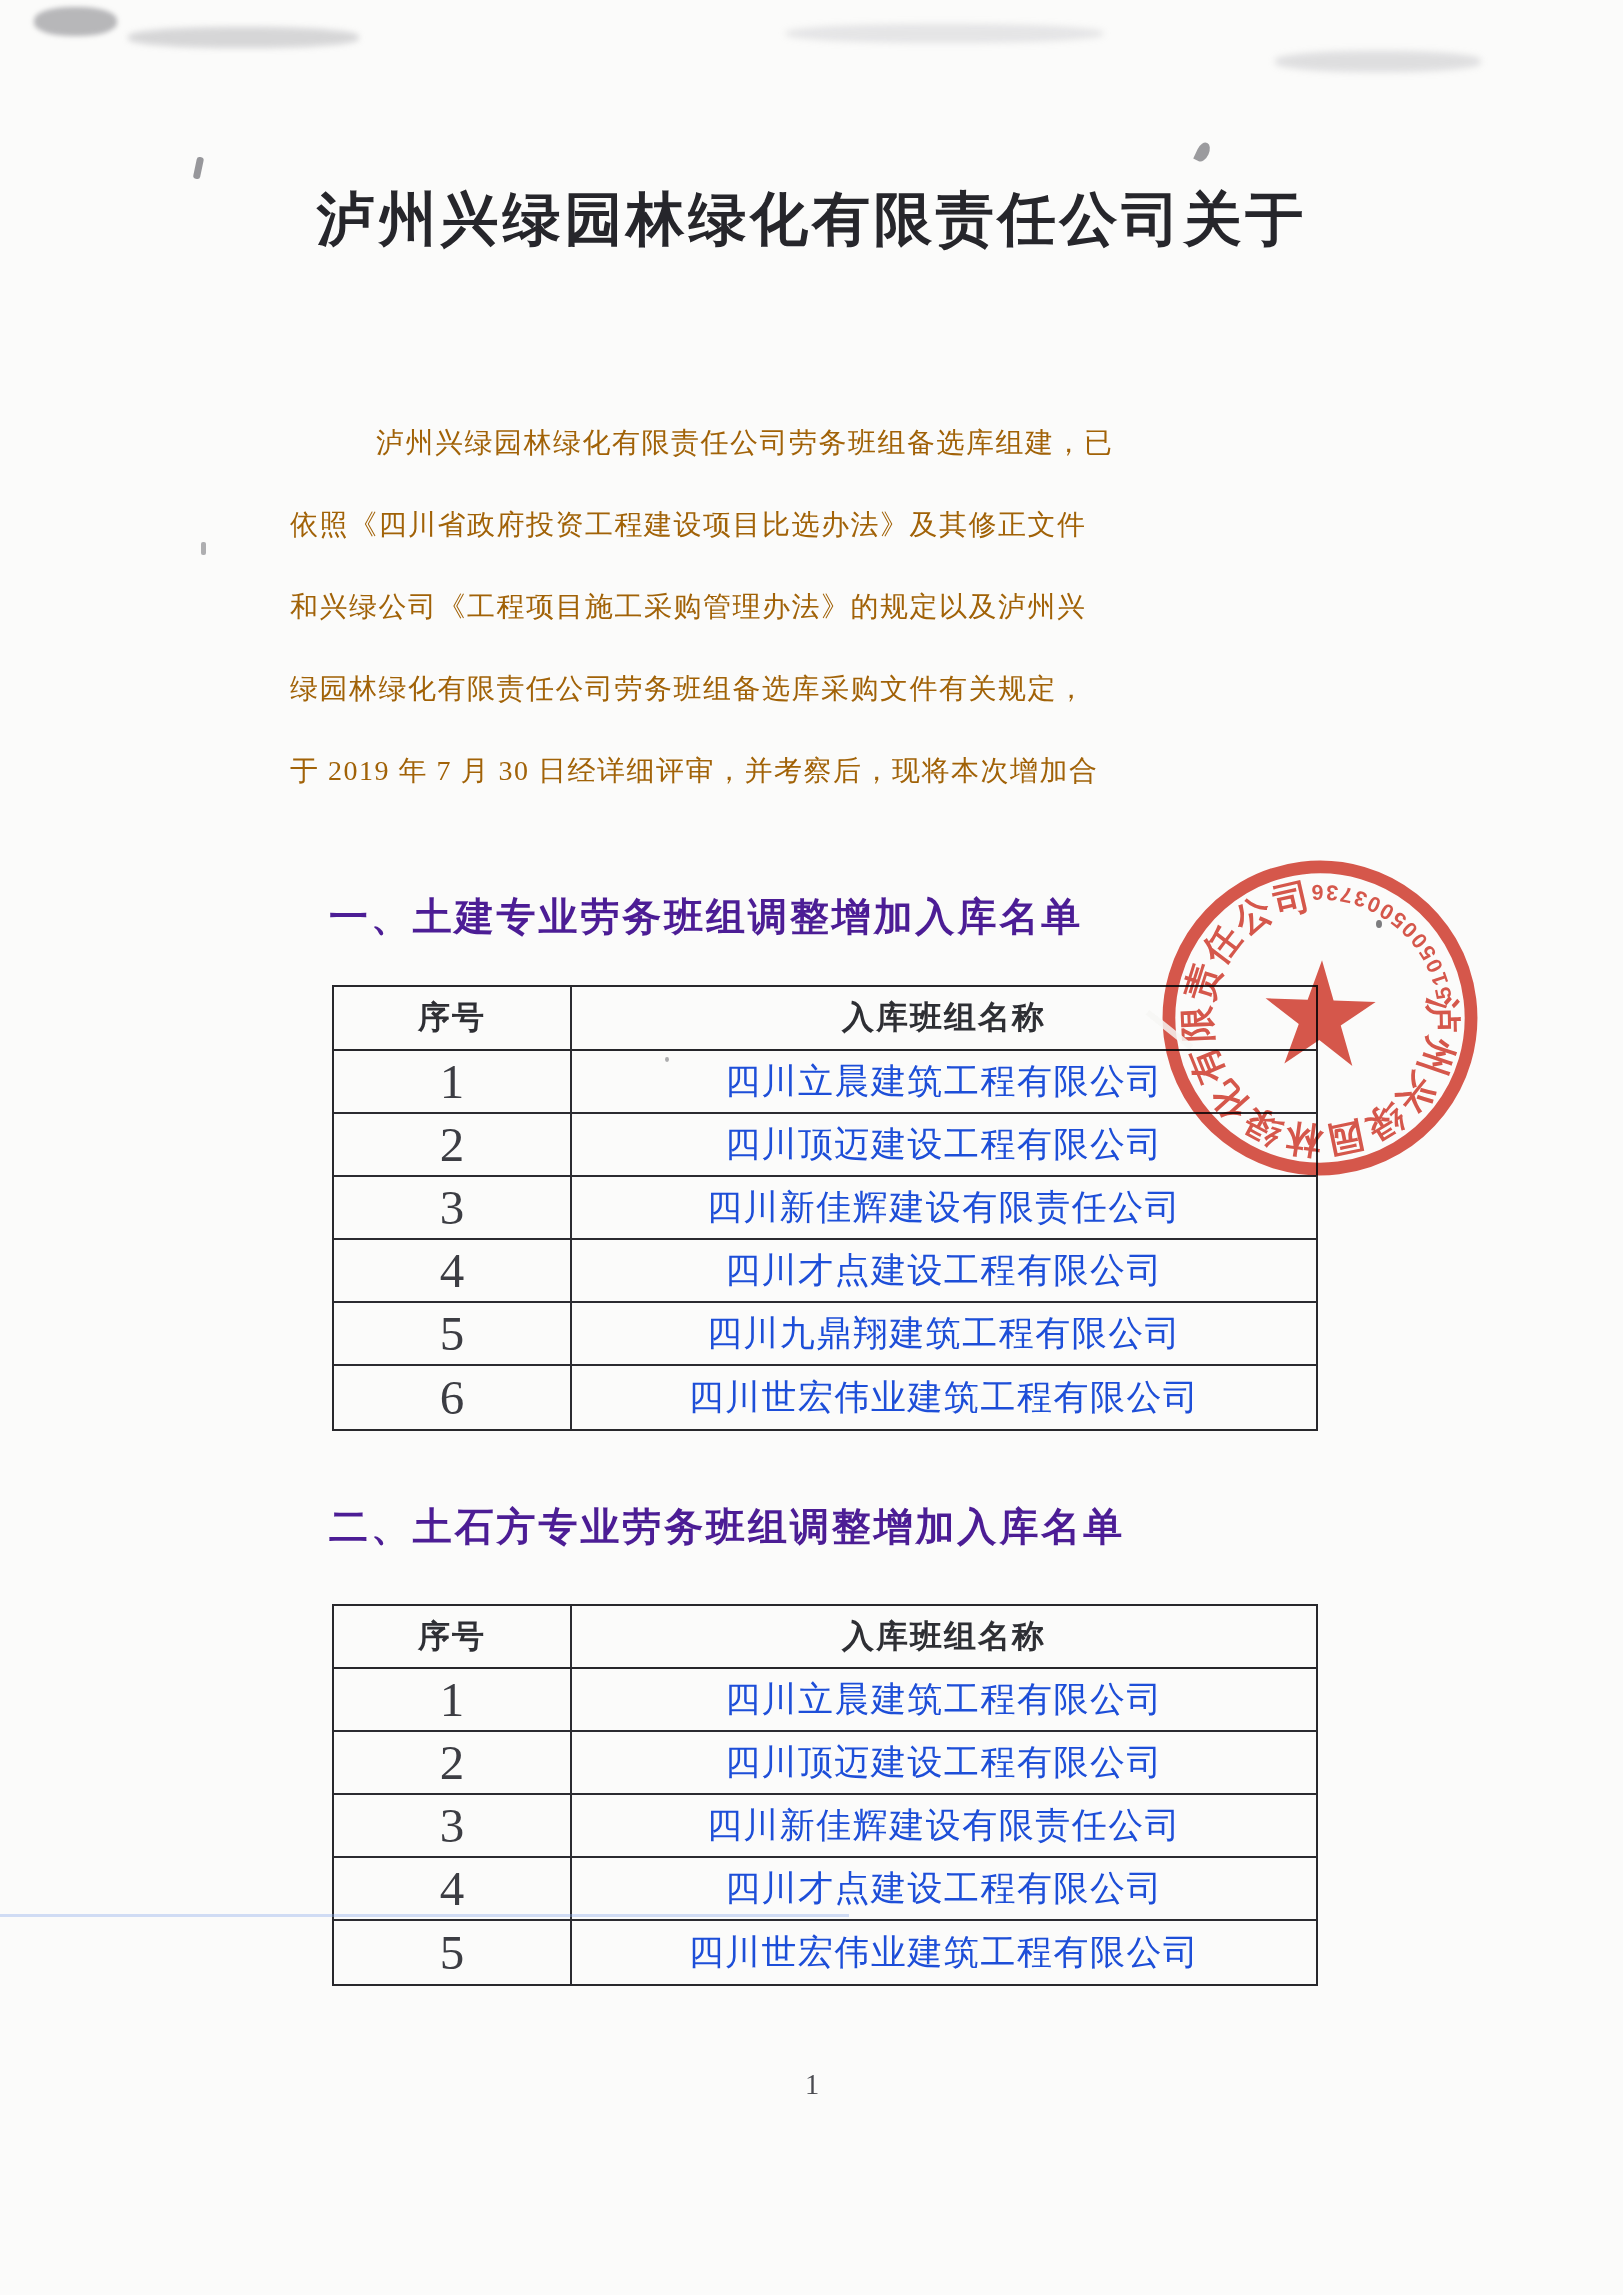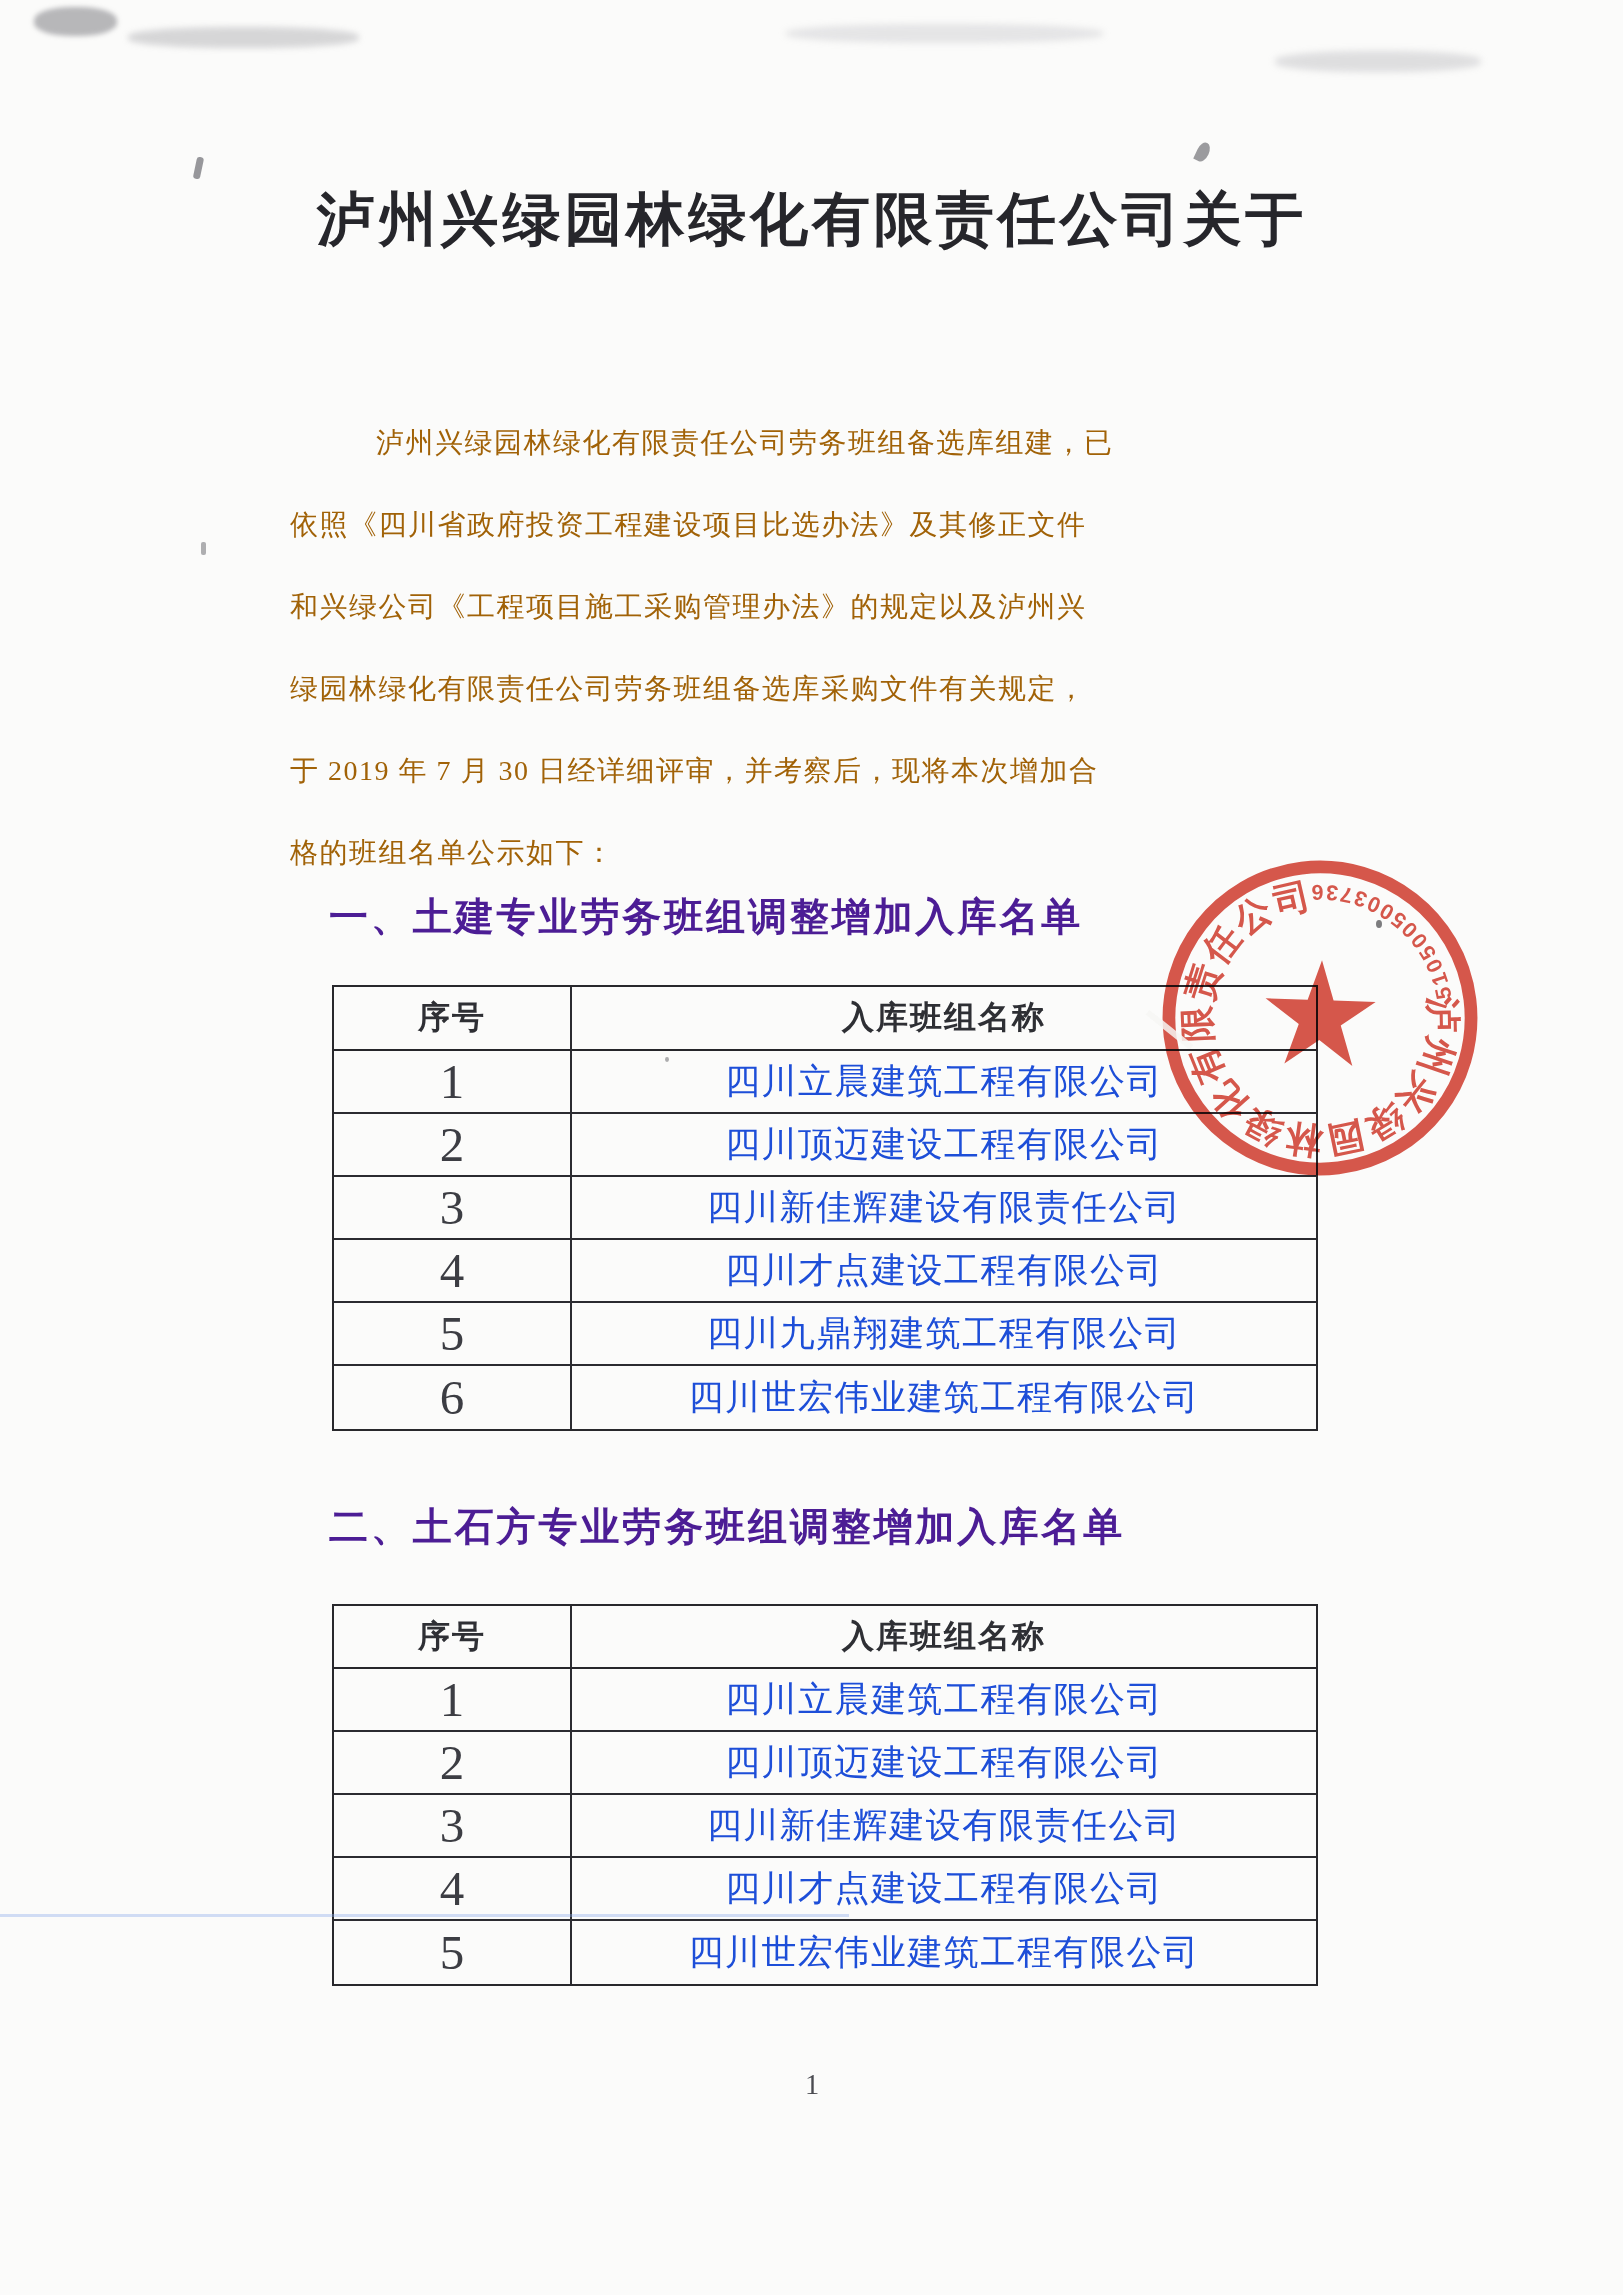--- a/index.html
+++ b/index.html
@@ -91,21 +91,20 @@
   <div class="artifact-line"></div>
 
   <div class="title title1">泸州兴绿园林绿化有限责任公司关于</div>
 
   <div class="body-text">
     <div class="body-line indent">泸州兴绿园林绿化有限责任公司劳务班组备选库组建，已</div>
     <div class="body-line">依照《四川省政府投资工程建设项目比选办法》及其修正文件</div>
     <div class="body-line">和兴绿公司《工程项目施工采购管理办法》的规定以及泸州兴</div>
     <div class="body-line">绿园林绿化有限责任公司劳务班组备选库采购文件有关规定，</div>
     <div class="body-line">于 2019 年 7 月 30 日经详细评审，并考察后，现将本次增加合</div>
-    <div class="body-line">格的班组名单公示如下：</div>
   </div>
 
   <div class="sec-heading sec1">一、土建专业劳务班组调整增加入库名单</div>
 
   <div class="doc-table t1">
     <div class="cell c1 head">序号</div>
     <div class="cell head">入库班组名称</div>
 
     <div class="cell c1 num">1</div>
     <div class="cell name">四川立晨建筑工程有限公司</div>

